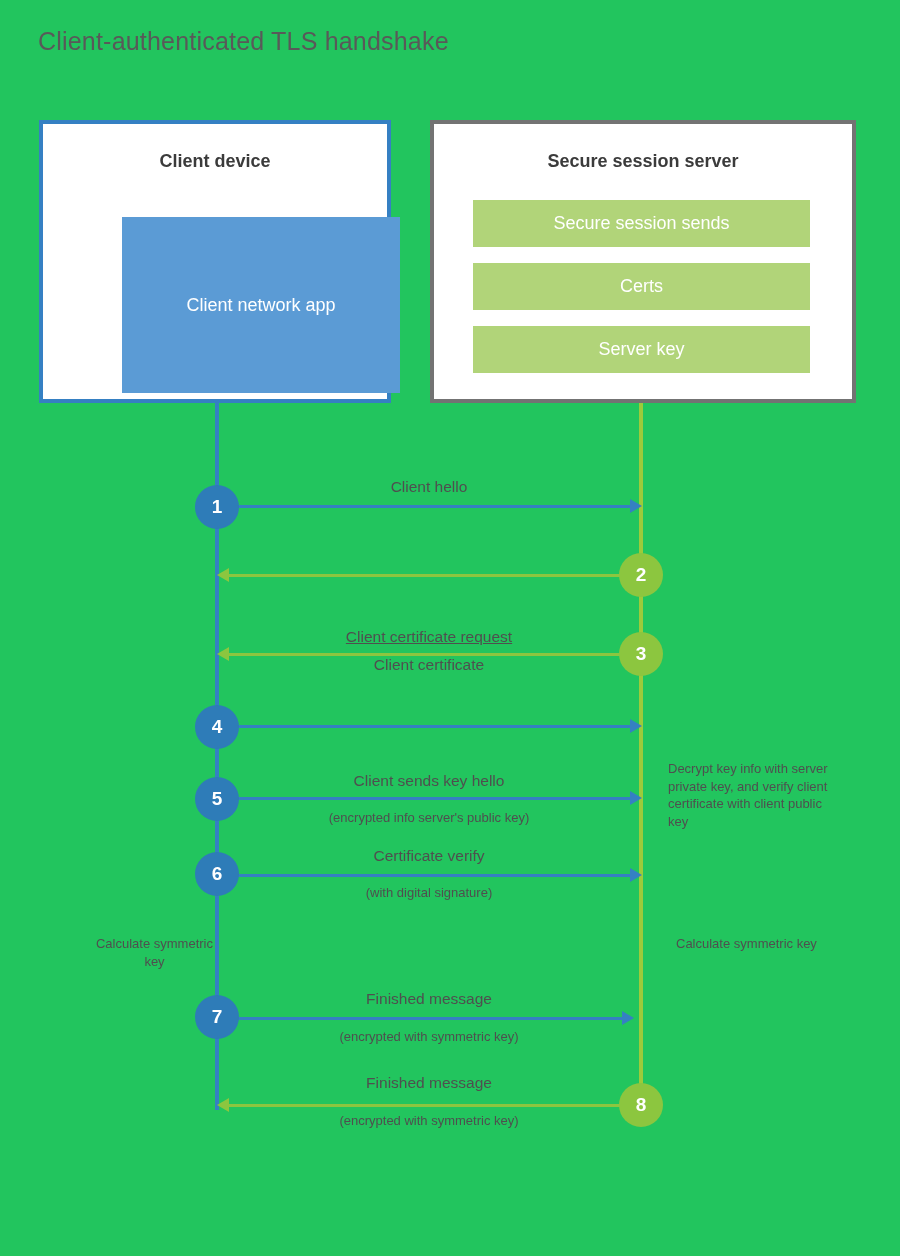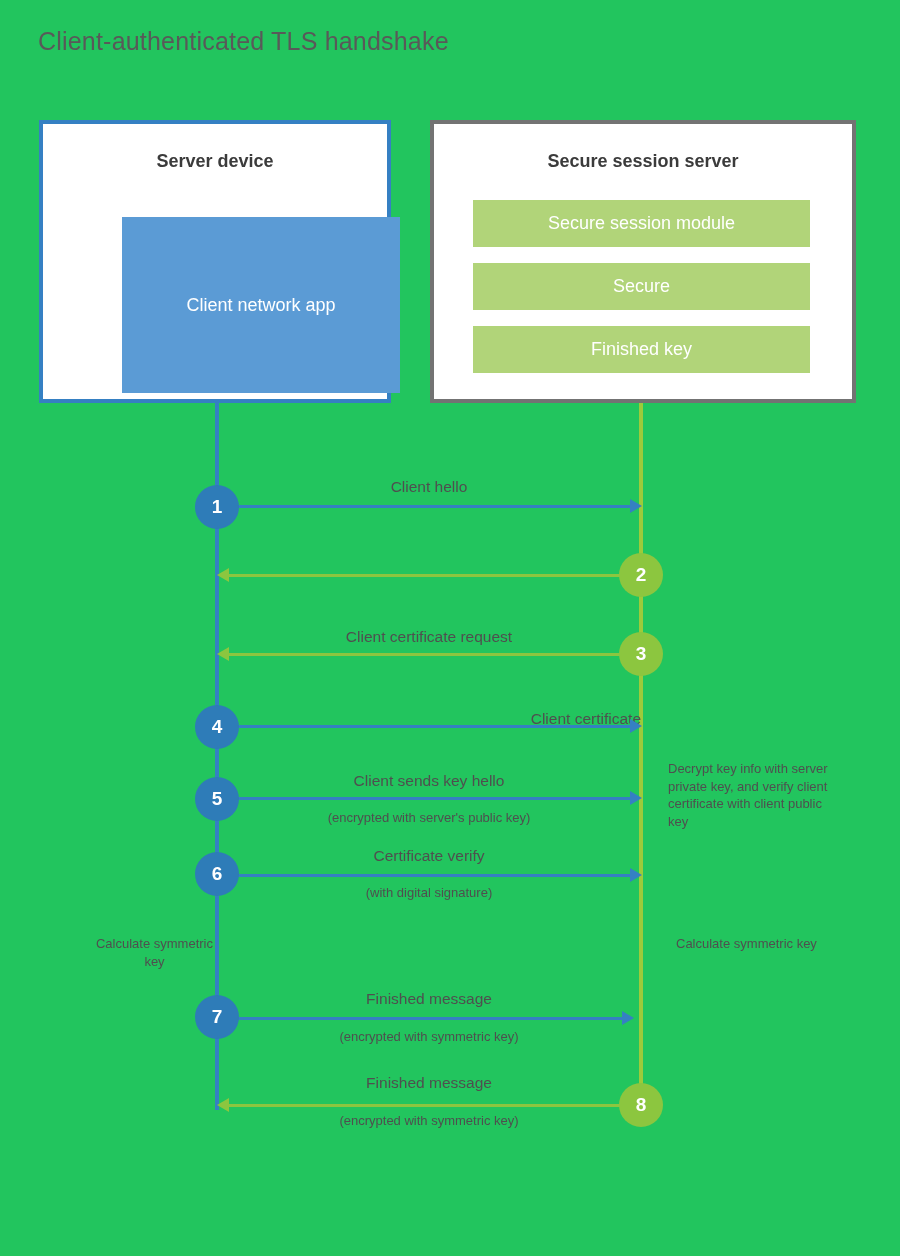--- a/index.html
+++ b/index.html
@@ -193,57 +193,57 @@
   }
 </style>
 </head>
 <body>
 
 <div id="canvas">
 
   <div class="page-title">Client-authenticated TLS handshake</div>
 
   <div class="party-box client">
-    <div class="party-title">Server device</div>
+    <div class="party-title">Client device</div>
     <div class="inner-panel blue">Client network app</div>
   </div>
 
   <div class="party-box server">
     <div class="party-title">Secure session server</div>
-    <div class="inner-panel green green-1">Secure session module</div>
-    <div class="inner-panel green green-2">Secure</div>
-    <div class="inner-panel green green-3">Finished key</div>
+    <div class="inner-panel green green-1">Secure session sends</div>
+    <div class="inner-panel green green-2">Certs</div>
+    <div class="inner-panel green green-3">Server key</div>
   </div>
 
   <div class="lifeline client-line"></div>
   <div class="lifeline server-line"></div>
 
   <div class="msg-label" style="left:217px; top:478px; width:424px;">Client hello</div>
   <div class="msg-line blue" style="left:230px; top:505px; width:400px;"></div>
   <div class="arrow-head right-blue" style="left:630px; top:499px;"></div>
   <div class="step-circle blue" style="left:195px; top:485px;">1</div>
 
   <div class="msg-line green" style="left:229px; top:574px; width:400px;"></div>
   <div class="arrow-head left-green" style="left:217px; top:568px;"></div>
   <div class="step-circle green" style="left:619px; top:553px;">2</div>
 
-  <div class="msg-label" style="left:217px; top:628px; width:424px;">Client certificate request</div>
+  <div class="msg-label" style="left:217px; top:628px; width:424px;text-decoration:underline;">Client certificate request</div>
   <div class="msg-line green" style="left:229px; top:653px; width:400px;"></div>
   <div class="arrow-head left-green" style="left:217px; top:647px;"></div>
   <div class="step-circle green" style="left:619px; top:632px;">3</div>
 
-  <div class="msg-label" style="left:217px; top:710px; width:424px;text-align:right;">Client certificate</div>
+  <div class="msg-label" style="left:217px; top:656px; width:424px;">Client certificate</div>
   <div class="msg-line blue" style="left:230px; top:725px; width:400px;"></div>
   <div class="arrow-head right-blue" style="left:630px; top:719px;"></div>
   <div class="step-circle blue" style="left:195px; top:705px;">4</div>
 
   <div class="msg-label" style="left:217px; top:772px; width:424px;">Client sends key hello</div>
   <div class="msg-line blue" style="left:230px; top:797px; width:400px;"></div>
   <div class="arrow-head right-blue" style="left:630px; top:791px;"></div>
-  <div class="msg-sublabel" style="left:217px; top:810px; width:424px;">(encrypted with server's public key)</div>
+  <div class="msg-sublabel" style="left:217px; top:810px; width:424px;">(encrypted info server's public key)</div>
   <div class="step-circle blue" style="left:195px; top:777px;">5</div>
 
   <div class="msg-label" style="left:217px; top:847px; width:424px;">Certificate verify</div>
   <div class="msg-line blue" style="left:230px; top:874px; width:400px;"></div>
   <div class="arrow-head right-blue" style="left:630px; top:868px;"></div>
   <div class="msg-sublabel" style="left:217px; top:885px; width:424px;">(with digital signature)</div>
   <div class="step-circle blue" style="left:195px; top:852px;">6</div>
 
   <div class="side-note right-note-decrypt">Decrypt key info with server private key, and verify client certificate with client public key</div>
   <div class="side-note left-note">Calculate symmetric key</div>

